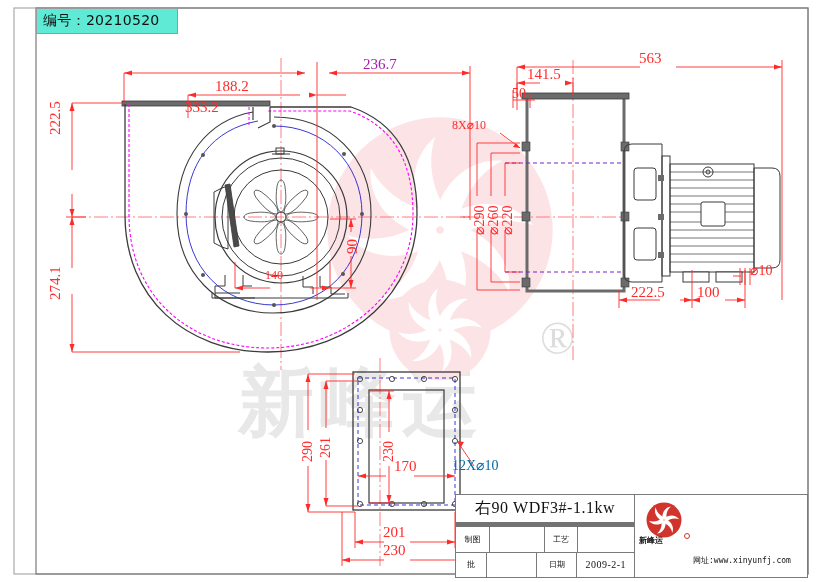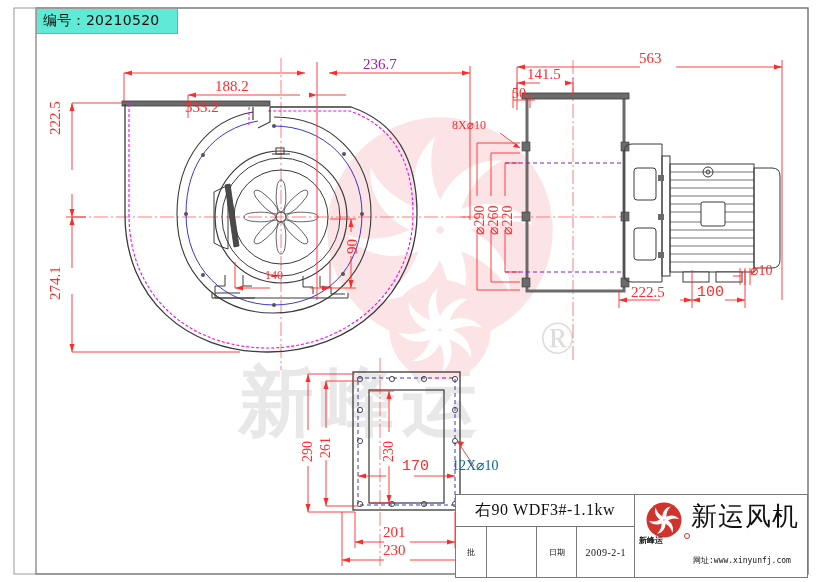--- a/index.html
+++ b/index.html
@@ -15,21 +15,21 @@
           display:flex;align-items:center;padding-left:6px;}
   #numbox span{font-size:14px;color:#111;letter-spacing:.3px;
           font-family:"DejaVu Sans","Liberation Sans",sans-serif;}
 
   
   #titleblock{position:absolute;left:455px;top:494px;width:353px;height:84px;
               border:1px solid #7a7a7a;box-sizing:border-box;background:#fff;
               display:flex;}
   #tbleft{width:179px;display:flex;flex-direction:column;
           border-right:1px solid #7a7a7a;box-sizing:border-box;}
-  #tbname{height:32px;border-bottom:1px solid #737373;box-sizing:border-box;
+  #tbname{height:32px;border-bottom:5px solid #737373;box-sizing:border-box;
           display:flex;align-items:center;justify-content:center;
           font-size:16px;color:#111;letter-spacing:.5px;
           font-family:"Liberation Serif",serif;}
   .tbrow{flex:1;display:flex;border-bottom:1px solid #7a7a7a;box-sizing:border-box;}
   .tbrow:last-child{border-bottom:none;}
   .tbc{border-right:1px solid #7a7a7a;box-sizing:border-box;
        display:flex;align-items:center;justify-content:center;
        font-size:8px;color:#111;overflow:hidden;
        font-family:"DejaVu Sans","Liberation Sans",sans-serif;}
   .tbc.last{border-right:none;}
@@ -424,38 +424,44 @@
   <div class="htxt" style="left:0;top:0;transform:translate(344px,254px) rotate(-90deg);transform-origin:0 0;font-size:15px;color:#ff2a2a;">90</div>
 
   <div class="htxt" style="left:0;top:0;transform:translate(452px,118px);font-size:12px;color:#ff2a2a;">8X⌀10</div>
   <div class="htxt" style="left:0;top:0;transform:translate(471px,235px) rotate(-90deg);transform-origin:0 0;font-size:14px;color:#ff2a2a;">⌀290</div>
   <div class="htxt" style="left:0;top:0;transform:translate(485px,235px) rotate(-90deg);transform-origin:0 0;font-size:14px;color:#ff2a2a;">⌀260</div>
   <div class="htxt" style="left:0;top:0;transform:translate(499px,235px) rotate(-90deg);transform-origin:0 0;font-size:14px;color:#ff2a2a;">⌀220</div>
   <div class="htxt" style="left:0;top:0;transform:translate(639px,50px);font-size:15px;color:#ff2a2a;">563</div>
   <div class="htxt" style="left:0;top:0;transform:translate(527px,66px);font-size:15px;color:#ff2a2a;">141.5</div>
   <div class="htxt" style="left:0;top:0;transform:translate(512px,86px);font-size:14px;color:#ff2a2a;">50</div>
   <div class="htxt" style="left:0;top:0;transform:translate(631px,284px);font-size:15px;color:#ff2a2a;">222.5</div>
-  <div class="htxt" style="left:0;top:0;transform:translate(697px,284px);font-size:15px;color:#ff2a2a;font-family:Liberation Mono, monospace;">100</div>
+  <div class="htxt" style="left:0;top:0;transform:translate(697px,284px);font-size:15px;color:#ff2a2a;">100</div>
   <div class="htxt" style="left:0;top:0;transform:translate(750px,262px);font-size:14px;color:#ff2a2a;">⌀10</div>
 
   <div class="htxt" style="left:0;top:0;transform:translate(300px,462px) rotate(-90deg);transform-origin:0 0;font-size:14px;color:#ff2a2a;">290</div>
   <div class="htxt" style="left:0;top:0;transform:translate(318px,458px) rotate(-90deg);transform-origin:0 0;font-size:14px;color:#ff2a2a;">261</div>
   <div class="htxt" style="left:0;top:0;transform:translate(381px,462px) rotate(-90deg);transform-origin:0 0;font-size:14px;color:#ff2a2a;">230</div>
-  <div class="htxt" style="left:16px;top:0;transform:translate(386px,458px);font-size:15px;color:#ff2a2a;font-family:Liberation Mono, monospace;">170</div>
+  <div class="htxt" style="left:8px;top:0;transform:translate(386px,458px);font-size:15px;color:#ff2a2a;">170</div>
   <div class="htxt" style="left:0;top:0;transform:translate(452px,457px);font-size:14px;color:#0369a1;">12X⌀10</div>
   <div class="htxt" style="left:0;top:0;transform:translate(383px,524px);font-size:15px;color:#ff2a2a;">201</div>
   <div class="htxt" style="left:0;top:0;transform:translate(383px,542px);font-size:15px;color:#ff2a2a;">230</div>
 
   <div id="numbox">
     <span>编号：20210520</span>
   </div>
 
   <div id="titleblock">
     <div id="tbleft">
       <div id="tbname">右90  WDF3#-1.1kw</div>
+      <div class="tbrow">
+        <div class="tbc lbl">制图</div>
+        <div class="tbc val"></div>
+        <div class="tbc lbl2">工艺</div>
+        <div class="tbc val2 last"></div>
+      </div>
       <div class="tbrow">
         <div class="tbc lbl">批</div>
         <div class="tbc val"></div>
         <div class="tbc lblD">日期</div>
         <div class="tbc valD last">2009-2-1</div>
       </div>
     </div>
     <div id="tbright">
       <svg id="logomark" viewBox="-50 -50 100 100">
         <circle cx="0" cy="0" r="46" fill="#d0342c"></circle>
@@ -463,18 +469,17 @@
           <path d="M0,-5 C15,-16 32,-13 40,-2 C27,-7 13,-3 4,7 Z" transform="rotate(0)"></path>
           <path d="M0,-5 C15,-16 32,-13 40,-2 C27,-7 13,-3 4,7 Z" transform="rotate(60)"></path>
           <path d="M0,-5 C15,-16 32,-13 40,-2 C27,-7 13,-3 4,7 Z" transform="rotate(120)"></path>
           <path d="M0,-5 C15,-16 32,-13 40,-2 C27,-7 13,-3 4,7 Z" transform="rotate(180)"></path>
           <path d="M0,-5 C15,-16 32,-13 40,-2 C27,-7 13,-3 4,7 Z" transform="rotate(240)"></path>
           <path d="M0,-5 C15,-16 32,-13 40,-2 C27,-7 13,-3 4,7 Z" transform="rotate(300)"></path>
         </g>
       </svg>
       <div id="logosub">新峰运</div>
       <div id="logodot"></div>
-      <div id="coname">新运风机</div>
       <div id="cosite">网址:www.xinyunfj.com</div>
     </div>
   </div>
 
 </div>
 
 </body></html>

